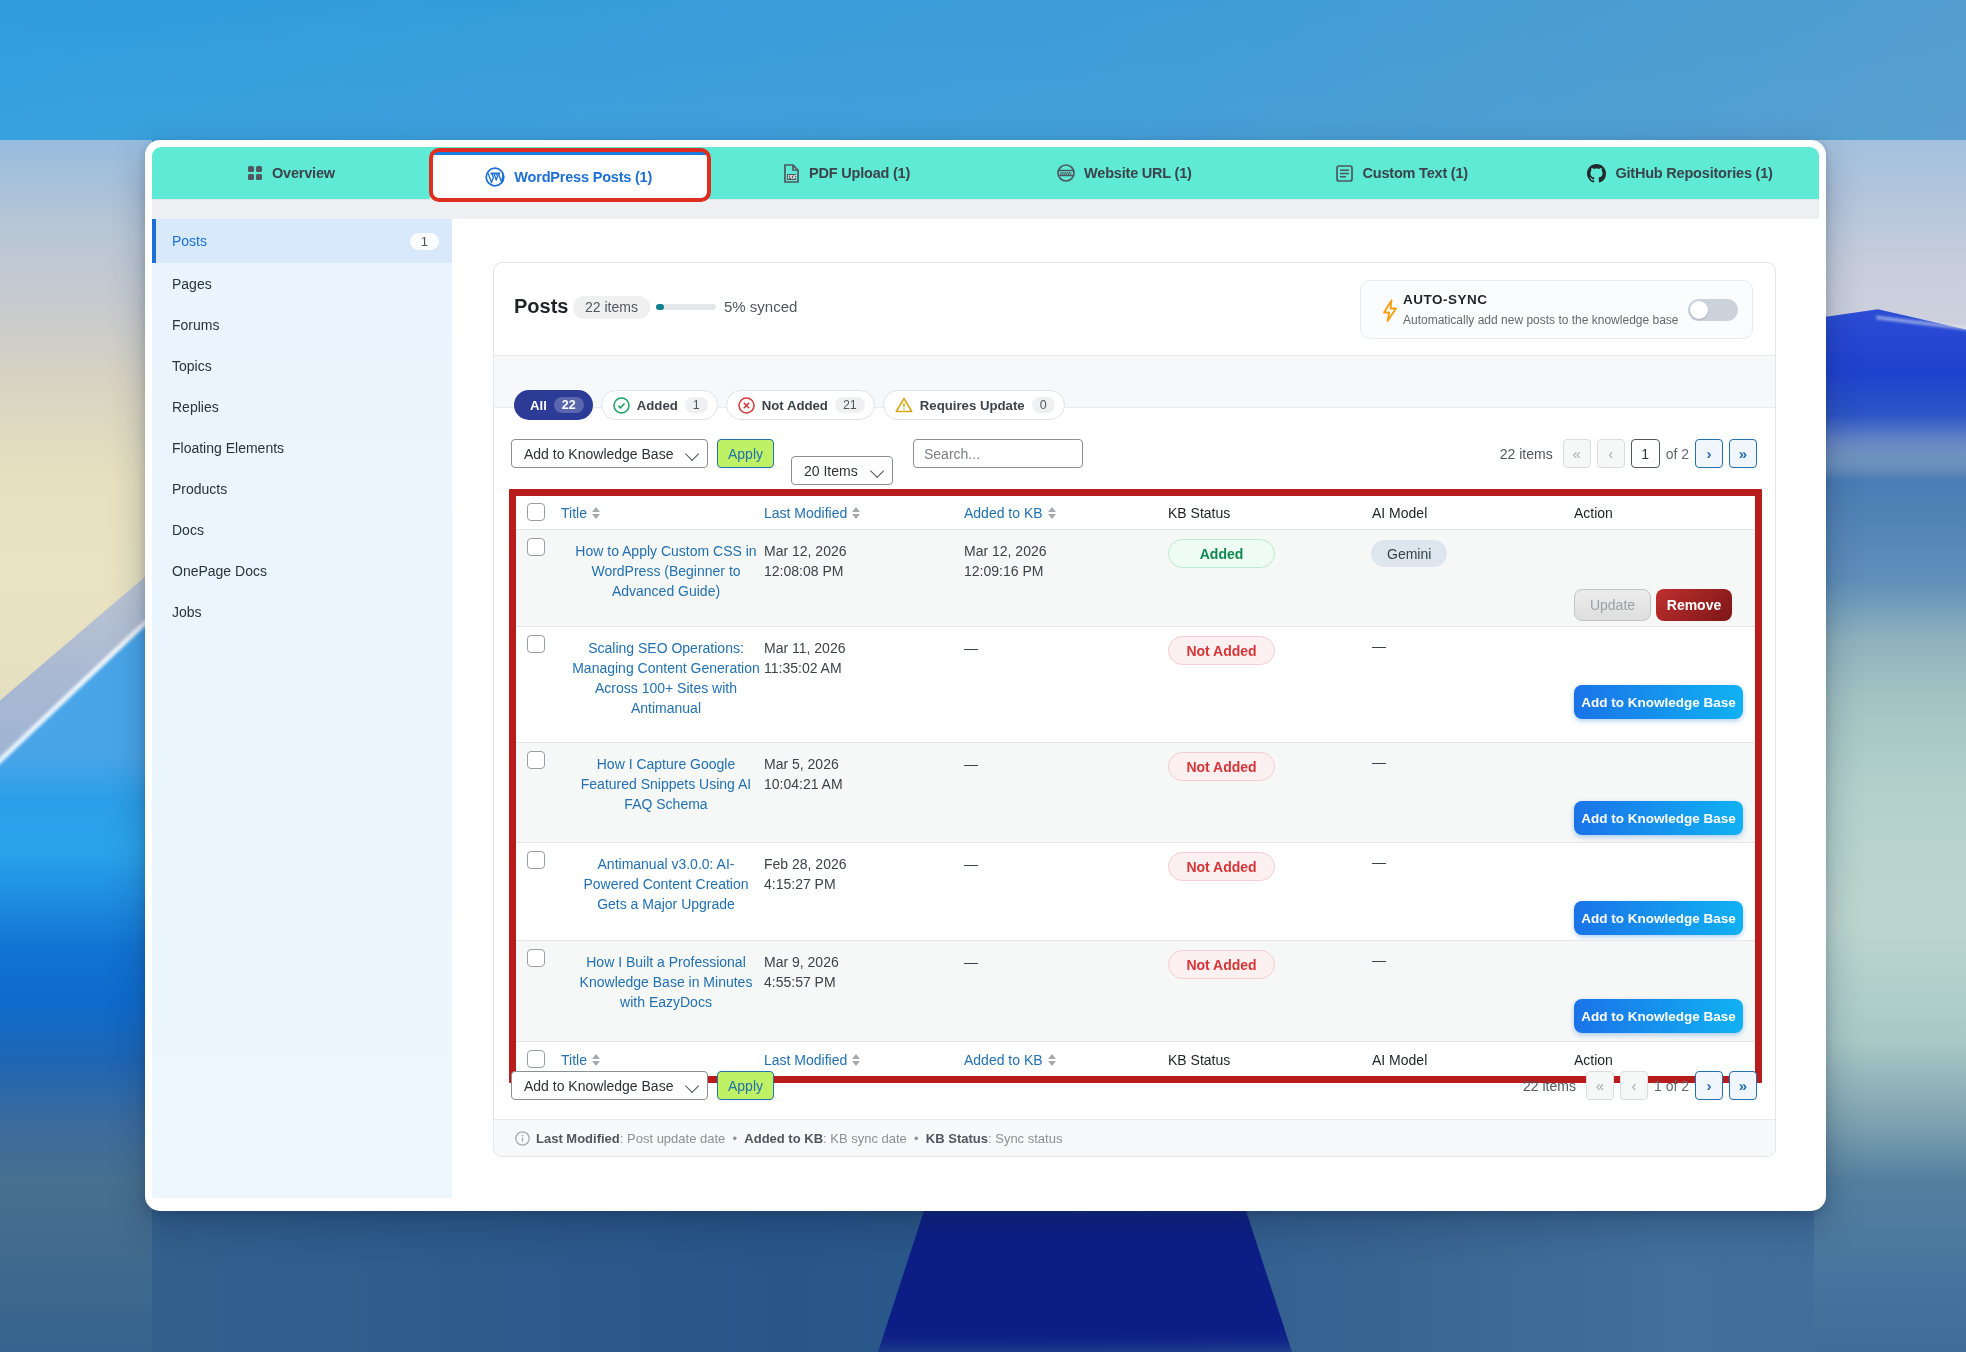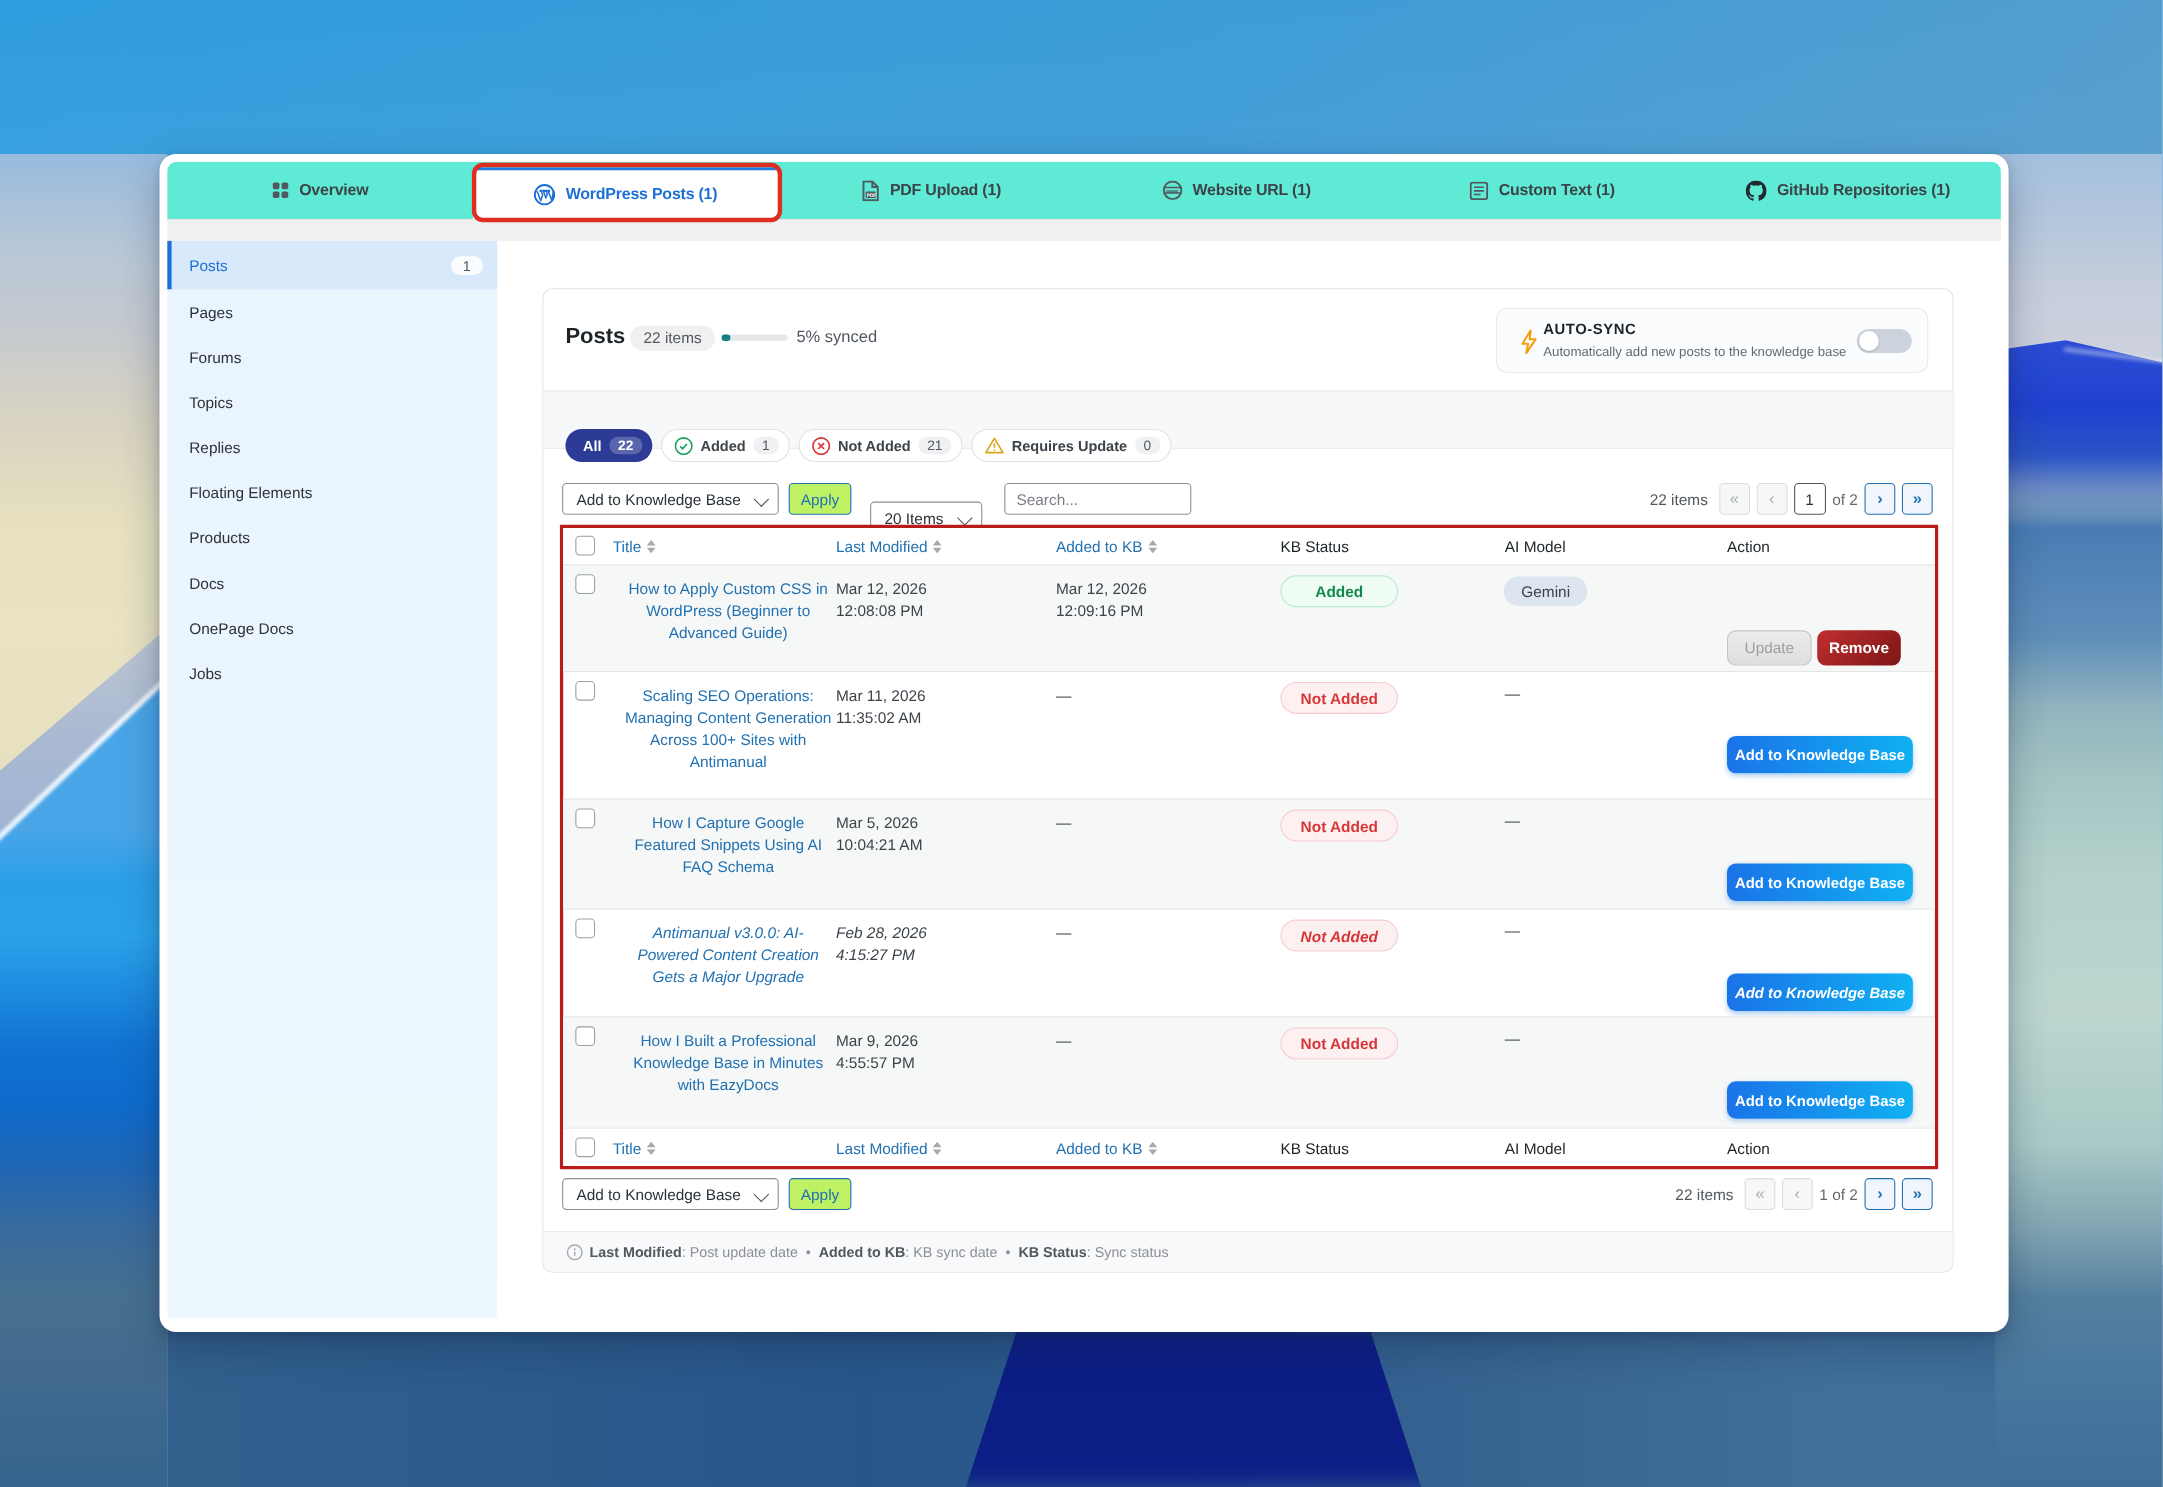--- a/index.html
+++ b/index.html
@@ -84,21 +84,21 @@
 .fsel, .inp { border:1px solid #8c8f94; border-radius:4px; background:#fff; font-size:14px; color:#2c3338; position:absolute; display:flex; align-items:center; }
 .fsel { padding:0 34px 0 12px; }
 .fsel::after { content:""; position:absolute; right:12px; top:11px; width:9px; height:9px; border-right:1.8px solid #50575e; border-bottom:1.8px solid #50575e; transform:rotate(45deg) translateY(-3px); }
 .btn-apply { position:absolute; border:1px solid #2271b1; color:#2271b1; background:#bef264; border-radius:4px; font-size:14px; display:flex; align-items:center; justify-content:center; }
 .pag { position:absolute; display:flex; align-items:center; font-size:14px; color:#50575e; }
 .pbtn { width:28px; height:29px; border-radius:4px; display:flex; align-items:center; justify-content:center; font-size:15px; }
 .pbtn.dis { background:#f6f7f7; border:1px solid #dcdcde; color:#a7aaad; }
 .pbtn.act { background:#f0f6fc; border:1px solid #2271b1; color:#2271b1; font-weight:bold; }
 
 
-#tbl { position:absolute; left:15px; top:214px; width:1253px; border:3px solid #b91c1c; border-radius:1px; }
+#tbl { position:absolute; left:15px; top:226px; width:1253px; border:7px solid #b91c1c; border-radius:1px; }
 .trow { position:relative; border-top:1px solid #e4e5e7; }
 .thead { height:33px; border-top:none; background:#fff; }
 .tfoot { height:35px; background:#fff; }
 .hcell { position:absolute; top:0; height:33px; display:flex; align-items:center; font-size:14px; gap:5px; }
 .hcell.blue { color:#2271b1; }
 .hcell.dark { color:#1d2327; }
 .sort { display:inline-flex; flex-direction:column; gap:2px; }
 .sort i { width:0; height:0; border-left:4px solid transparent; border-right:4px solid transparent; display:block; }
 .sort .up { border-bottom:5px solid #a7aaad; }
 .sort .dn { border-top:5px solid #a7aaad; }
@@ -267,21 +267,21 @@
           </div>
           <div class="trow gray" style="height:100px;">
             <span class="cb"></span>
             <div class="title-link">How I Capture Google<br>Featured Snippets Using AI<br>FAQ Schema</div>
             <div class="date">Mar 5, 2026<br>10:04:21 AM</div>
             <div class="addkb">—</div>
             <div class="kbpill kb-not">Not Added</div>
             <div class="aidash">—</div>
             <div class="act-btn btn-addkb">Add to Knowledge Base</div>
           </div>
-          <div class="trow" style="height:98px;font-style:italic;">
+          <div class="trow" style="height:98px;">
             <span class="cb"></span>
             <div class="title-link">Antimanual v3.0.0: AI-<br>Powered Content Creation<br>Gets a Major Upgrade</div>
             <div class="date">Feb 28, 2026<br>4:15:27 PM</div>
             <div class="addkb">—</div>
             <div class="kbpill kb-not">Not Added</div>
             <div class="aidash">—</div>
             <div class="act-btn btn-addkb">Add to Knowledge Base</div>
           </div>
           <div class="trow gray" style="height:101px;">
             <span class="cb"></span>

